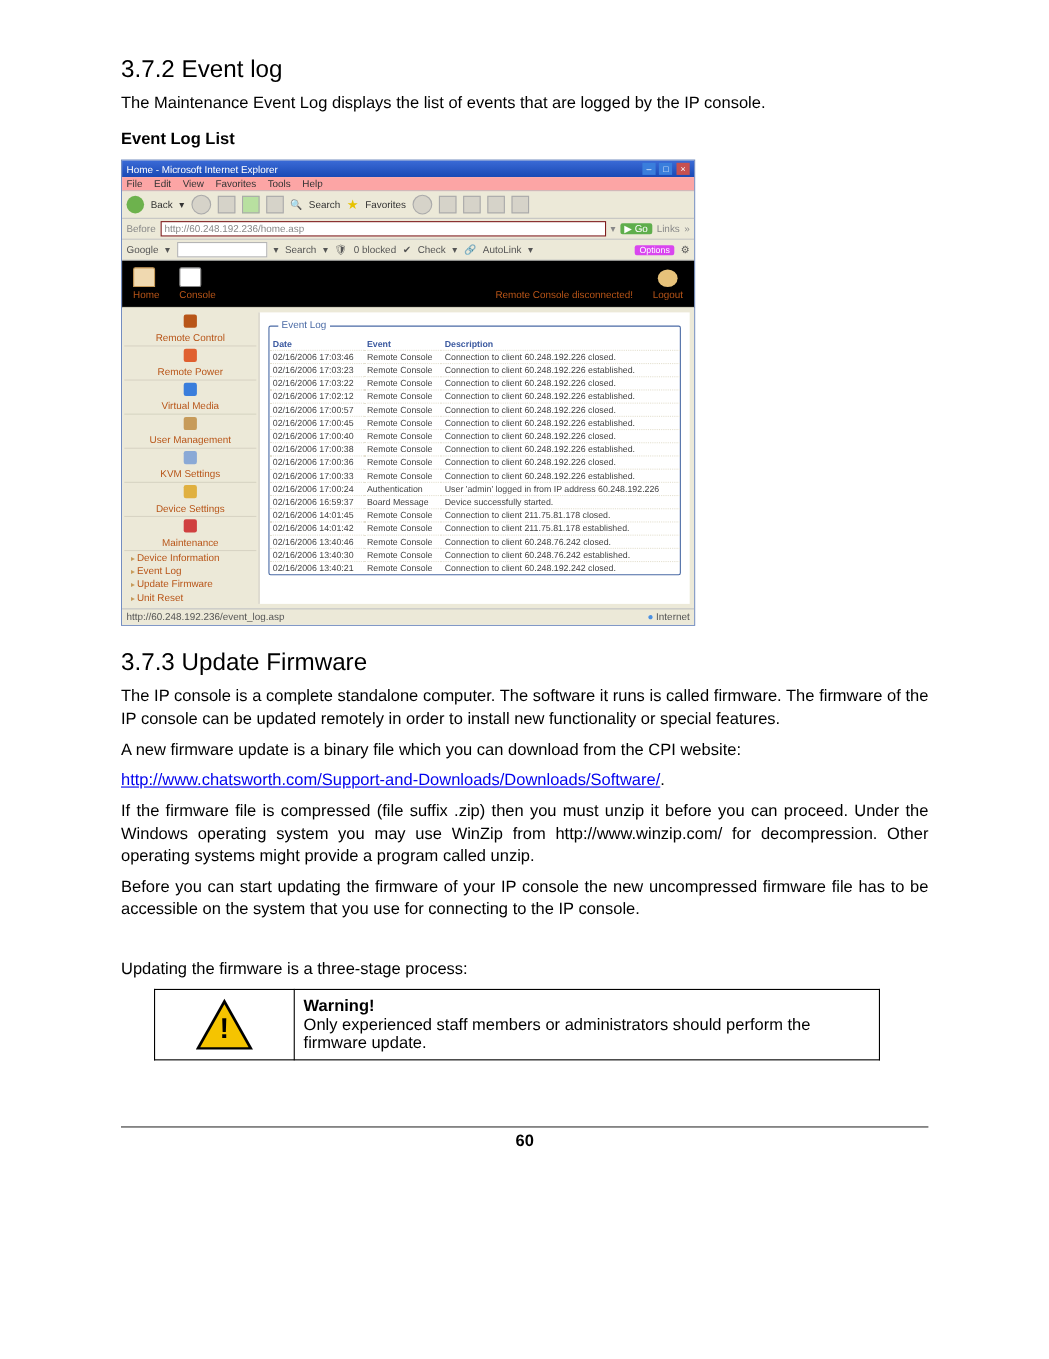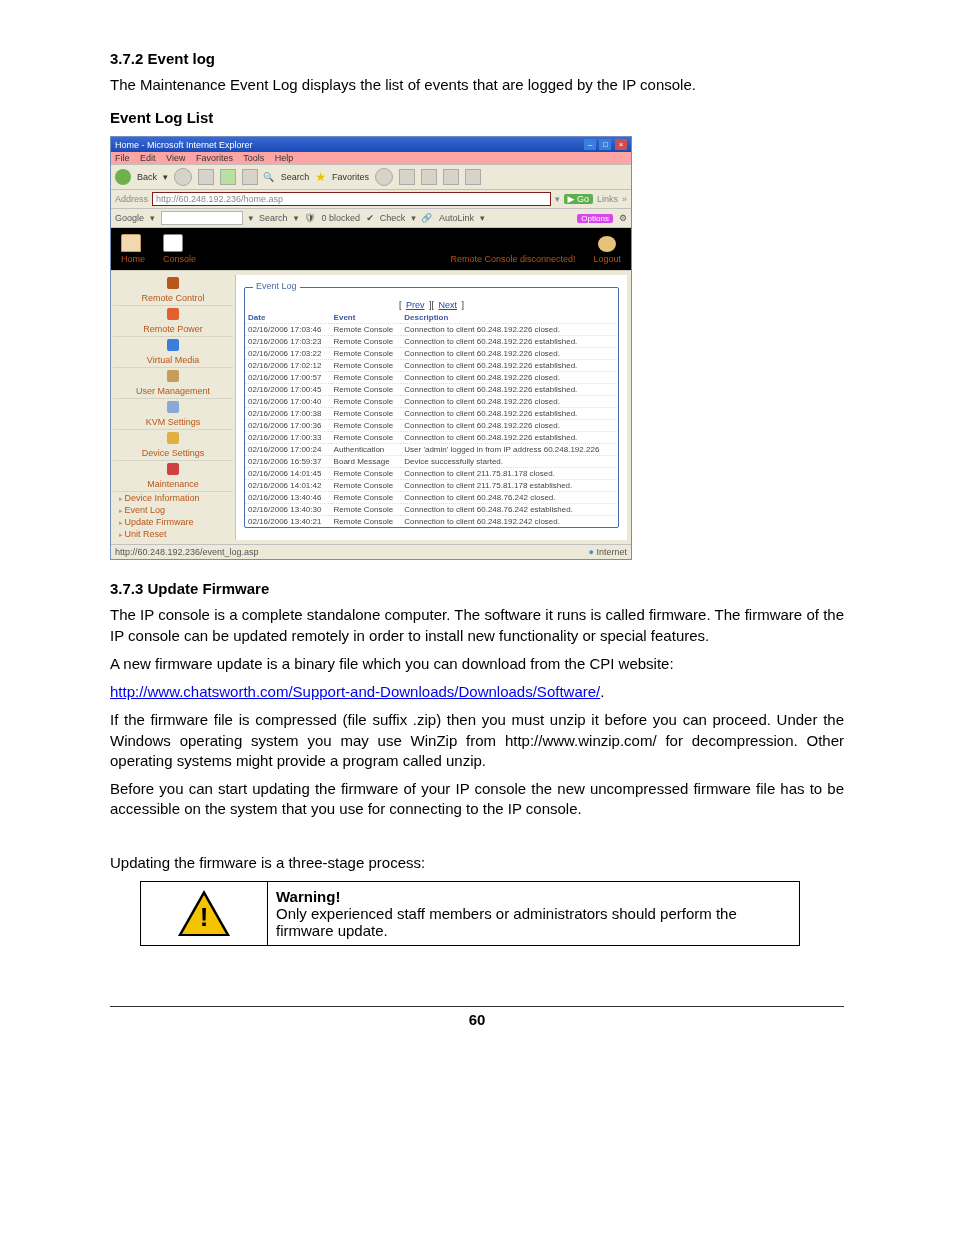--- a/index.html
+++ b/index.html
@@ -5,21 +5,21 @@
   body {
     font-family: Arial, Helvetica, sans-serif;
     font-size: 15px;
     color: #000;
     margin: 0;
     padding: 40px 110px 30px 110px;
     background: #fff;
     width: 954px;
     box-sizing: border-box;
   }
-  h2 { font-size: 15px; font-weight: bold; margin: 10px 0 6px 0; }
+  h2 { font-size: 22px; font-weight: normal; margin: 10px 0 6px 0; }
   h3 { font-size: 15px; font-weight: bold; margin: 14px 0 10px 0; }
   p  { margin: 8px 0; line-height: 1.35; }
   .justify { text-align: justify; }
   a.link { color: #0000EE; text-decoration: underline; }
   .page-num { text-align: center; font-weight: bold; margin-top: 60px; border-top: 1px solid #333; padding-top: 4px;}
   
   .shot {
     width: 520px;
     margin: 6px 0 20px 0;
     border: 1px solid #748dc0;
@@ -146,21 +146,21 @@
     <span class="star">★</span>
     <span class="lbl">Favorites</span>
     <span class="circ grey"></span>
     <span class="sq"></span>
     <span class="sq"></span>
     <span class="sq"></span>
     <span class="sq"></span>
   </div>
 
   <div class="addrbar">
-    <span>Address</span>
+    <span>Before</span>
     <span class="url">http://60.248.192.236/home.asp</span>
     <span>▾</span>
     <span class="go">▶ <span>Go</span></span>
     <span>Links</span>
       <span>»</span>
   </div>
 
   <div class="gbar">
     <span>Google</span>
       <span>▾</span>
@@ -226,23 +226,20 @@
         <div class="srow">Device Information</div>
         <div class="srow">Event Log</div>
         <div class="srow">Update Firmware</div>
         <div class="srow">Unit Reset</div>
       </div>
     </div>
 
     <div class="mainp">
       <div class="fset">
         <span class="leg">Event Log</span>
-        <div class="pager">
-          [ <span>Prev</span> ][ <span>Next</span> ]
-        </div>
         <table class="ev">
           <thead>
               <tr>
             <th>Date</th>
             <th>Event</th>
             <th>Description</th>
           </tr>
             </thead>
           <tbody id="ev-body">
               <tr>

